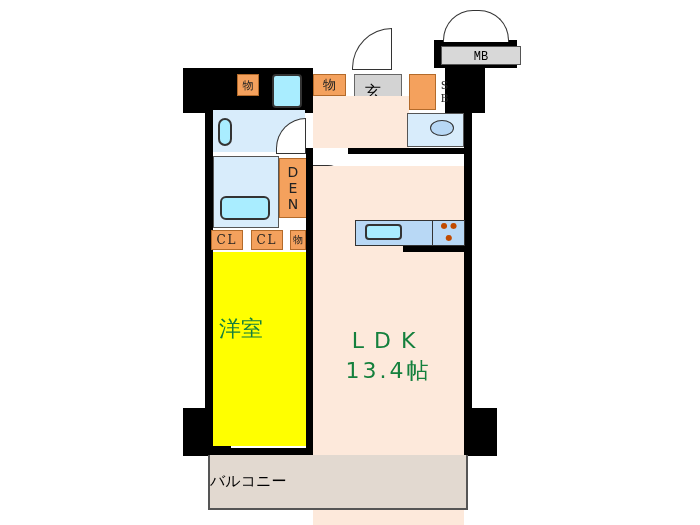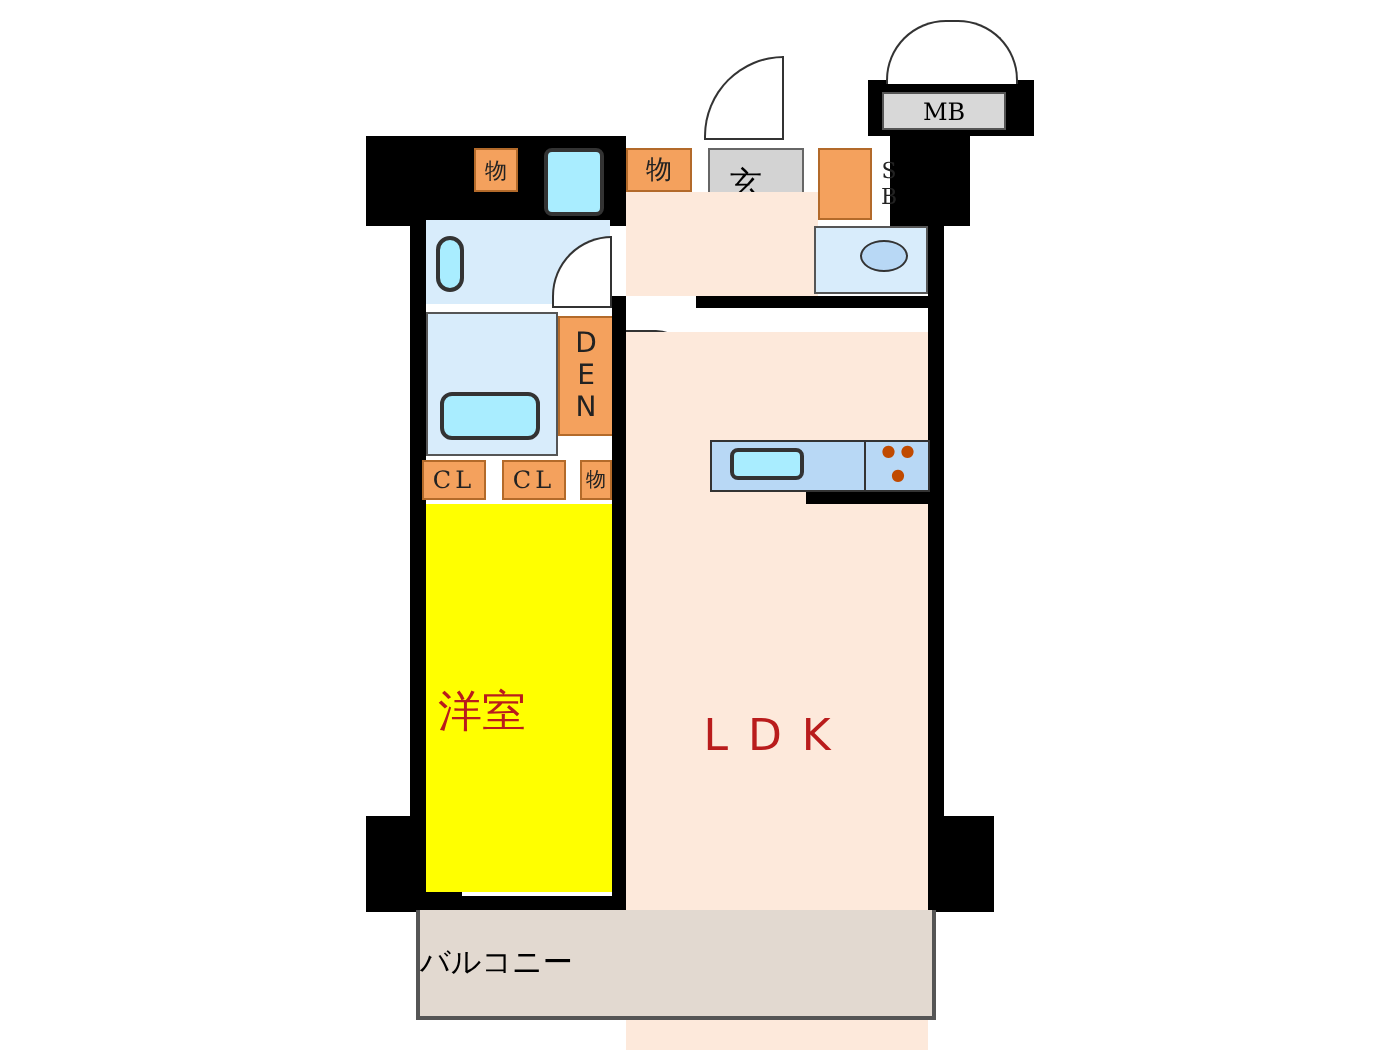--- a/index.html
+++ b/index.html
@@ -6,35 +6,35 @@
     body { width: 700px; height: 525px; position: relative; overflow: hidden;
            font-family: "DejaVu Serif", serif; }
     .abs { position: absolute; box-sizing: border-box; }
     .wall { background: #000; }
     .orange { background: #f4a15d; border: 1px solid #b36a2a; color: #222;
               display: flex; align-items: center; justify-content: center;
               font-family: "DejaVu Serif", serif; }
     .bath { background: #d8ecfb; }
     .fixture { background: #a9edff; border: 2px solid #333; border-radius: 4px; }
     .door { border: 1.5px solid #333; background: #fff; }
-    .label { font-family: "DejaVu Sans", sans-serif; color: #b91c1c; text-align: center; margin-top: 28px; }
+    .label { font-family: "DejaVu Sans", sans-serif; color: #15803d; text-align: center; }
   </style>
 </head>
 <body>
 
 <div class="abs wall" style="left:183px;top:68px;width:130px;height:45px;"></div>
 <div class="abs wall" style="left:445px;top:68px;width:40px;height:45px;"></div>
 <div class="abs wall" style="left:205px;top:110px;width:8px;height:300px;"></div>
 <div class="abs wall" style="left:464px;top:110px;width:8px;height:300px;"></div>
 <div class="abs wall" style="left:183px;top:408px;width:48px;height:48px;"></div>
 <div class="abs wall" style="left:449px;top:408px;width:48px;height:48px;"></div>
 <div class="abs wall" style="left:183px;top:448px;width:314px;height:7px;"></div>
 
 <div class="abs wall" style="left:434px;top:40px;width:83px;height:28px;"></div>
-<div class="abs" style="left:441px;top:46px;width:62px;height:19px;background:#d8d8d8;border:1px solid #555;display:flex;align-items:center;justify-content:center;font-size:12px;">
+<div class="abs" style="left:441px;top:46px;width:80px;height:19px;background:#d8d8d8;border:1px solid #555;display:flex;align-items:flex-end;justify-content:center;font-size:12px;font-family:Liberation Mono, monospace;">
   <span>MB</span>
 </div>
 <div class="abs" style="left:443px;top:10px;width:66px;height:32px;border:1.5px solid #333;border-bottom:none;border-radius:30px 30px 0 0;background:#fff;"></div>
 
 <div class="abs" style="left:352px;top:28px;width:40px;height:42px;border:1.5px solid #333;border-radius:40px 0 0 0;background:#fff;"></div>
 <div class="abs orange" style="left:313px;top:74px;width:33px;height:22px;font-size:13px;">
   <span>物</span>
 </div>
 <div class="abs" style="left:354px;top:74px;width:48px;height:36px;background:#d3d3d3;border:1px solid #666;display:flex;align-items:center;justify-content:flex-start;padding-left:10px;font-size:16px;">
   <span>玄</span>
@@ -76,20 +76,21 @@
 <div class="abs" style="left:213px;top:252px;width:93px;height:194px;background:#ffff00;">
   <div class="label" style="position:absolute;left:6px;top:62px;font-size:22px;line-height:30px;text-align:left;">
     <div>洋室</div>
   </div>
 </div>
 <div class="abs wall" style="left:306px;top:148px;width:7px;height:300px;"></div>
 
 <div class="abs" style="left:313px;top:166px;width:151px;height:371px;background:#fde9db;">
   <div class="label" style="position:absolute;left:0;right:0;top:160px;font-size:22px;line-height:30px;letter-spacing:3px;">
     <div style="letter-spacing:10px;">LDK</div>
+    <div>13.4帖</div>
   </div>
 </div>
 <div class="abs wall" style="left:348px;top:148px;width:124px;height:6px;"></div>
 <div class="abs" style="left:355px;top:220px;width:110px;height:26px;background:#b8d8f5;border:1px solid #333;"></div>
 <div class="abs fixture" style="left:365px;top:224px;width:37px;height:16px;"></div>
 <div class="abs" style="left:432px;top:220px;width:33px;height:26px;border-left:1px solid #333;font-size:8px;color:#c04a00;text-align:center;line-height:12px;">● ●<br>●</div>
 <div class="abs wall" style="left:403px;top:246px;width:62px;height:6px;"></div>
 
 <div class="abs" style="left:208px;top:455px;width:260px;height:55px;background:#e2d9d0;border:2px solid #555;border-top:none;display:flex;align-items:center;justify-content:flex-start;font-size:15px;">
   <span>バルコニー</span>

